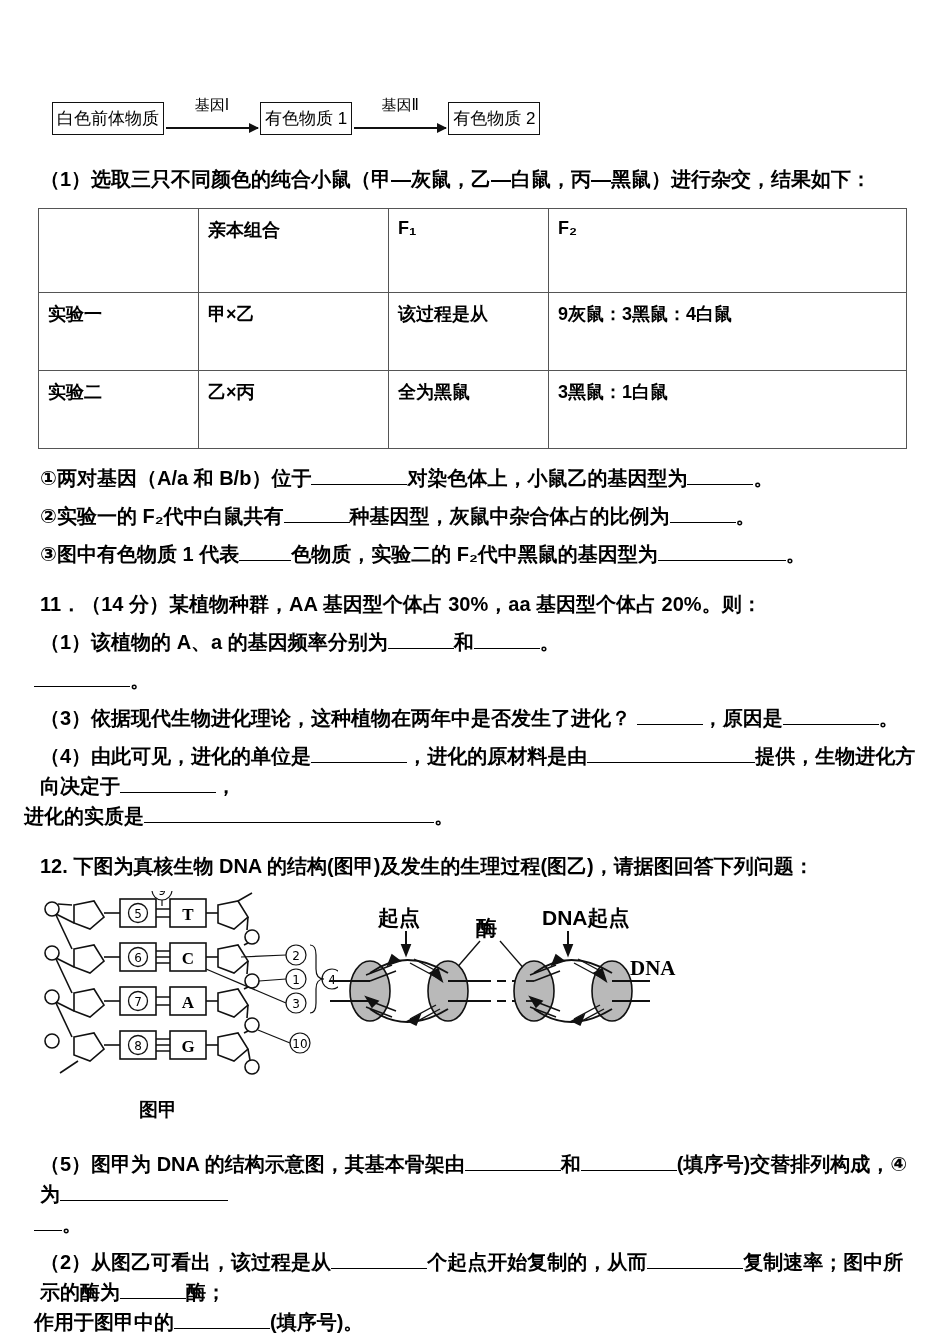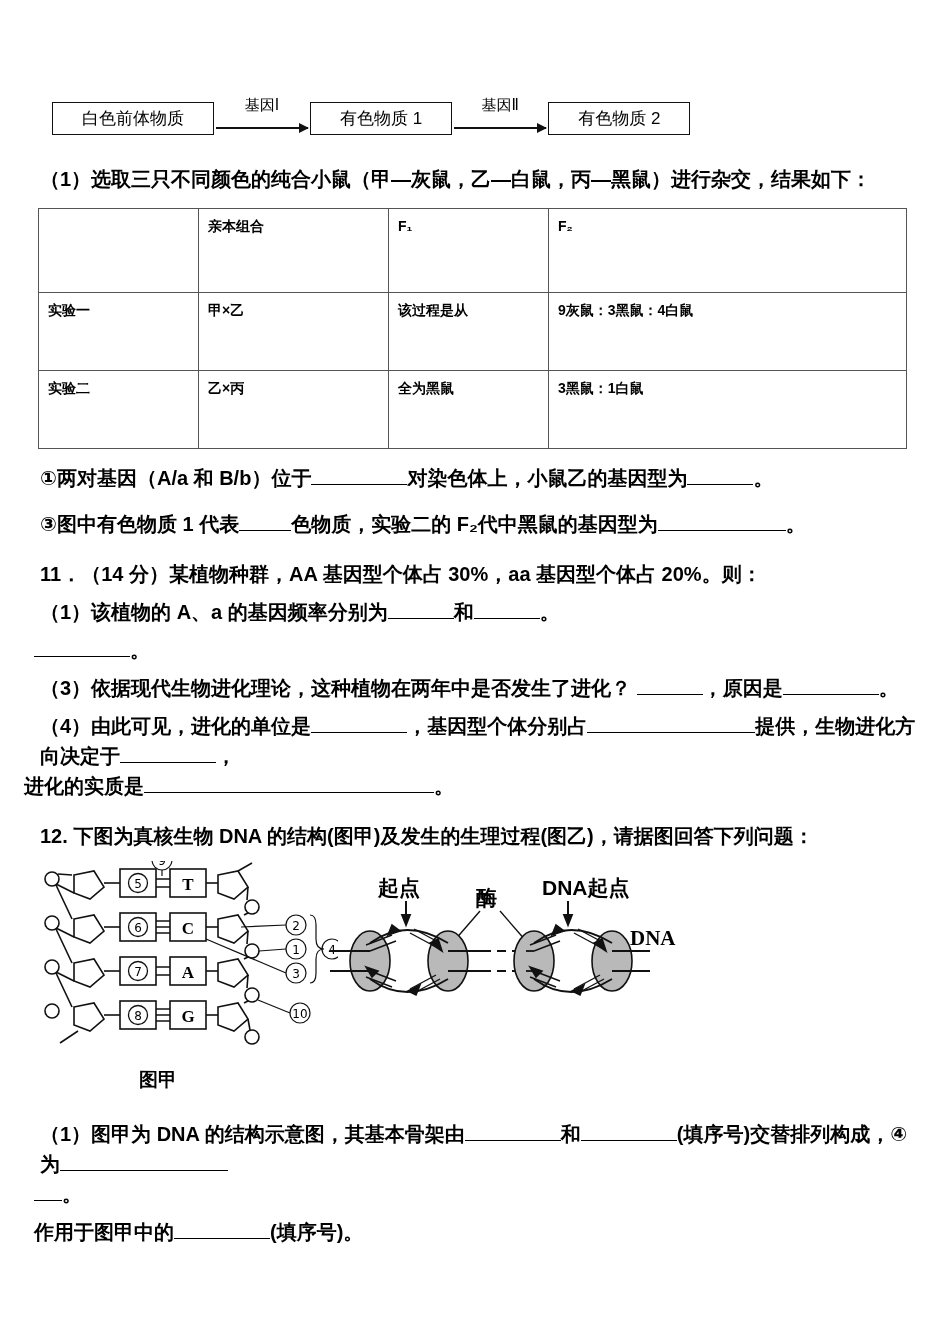--- a/index.html
+++ b/index.html
@@ -21,21 +21,21 @@
   }
 
   
   .pathway {
     display: flex;
     align-items: center;
     margin: 98px 0 0 52px;
   }
   .path-box {
     border: 1.6px solid #111;
-    padding: 7px 29px;
+    padding: 7px 4px;
     font-size: 17px;
     line-height: 1;
     white-space: nowrap;
     background: #fff;
     font-family: "Liberation Sans", "DejaVu Sans", sans-serif;
   }
   .arrow-group {
     position: relative;
     width: 96px;
     height: 40px;
@@ -93,21 +93,21 @@
   
   table.cross-table {
     border-collapse: collapse;
     margin: 14px 0 0 38px;
     width: 868px;
     table-layout: fixed;
   }
   table.cross-table td {
     border: 1.2px solid #555;
     padding: 9px 9px;
-    font-size: 14px;
+    font-size: 18px;
     font-weight: bold;
     vertical-align: top;
     font-family: "Liberation Sans", "DejaVu Sans", sans-serif;
   }
   table.cross-table tr.hdr td { height: 84px; }
   table.cross-table tr.body-row td { height: 78px; }
   .col-a { width: 160px; }
   .col-b { width: 190px; }
   .col-c { width: 160px; }
   .col-d { width: 358px; }
@@ -184,20 +184,23 @@
     </table>
 
   <div class="spacer-14"></div>
 
   <div class="q-line">
     <span>①两对基因（A/a 和 B/b）位于</span><span class="blank-l"></span><span>对染色体上，小鼠乙的基因型为</span><span class="blank-m"></span><span>。</span>
   </div>
 
   <div class="spacer-8"></div>
 
+  <div class="q-line">
+    <span>②实验一的 F₂代中白鼠共有</span><span class="blank-m"></span><span>种基因型，灰鼠中杂合体占的比例为</span><span class="blank-m"></span><span>。</span>
+  </div>
 
   <div class="spacer-8"></div>
 
   <div class="q-line">
     <span>③图中有色物质 1 代表</span><span class="blank-s"></span><span>色物质，实验二的 F₂代中黑鼠的基因型为</span><span class="blank-xl"></span><span>。</span>
   </div>
 
   <div class="spacer-20"></div>
 
   <div class="q-line">
@@ -218,21 +221,21 @@
 
   <div class="spacer-8"></div>
 
   <div class="q-line">
     <span>（3）依据现代生物进化理论，这种植物在两年中是否发生了进化？</span> <span class="blank-m"></span><span>，原因是</span><span class="blank-l"></span><span>。</span>
   </div>
 
   <div class="spacer-8"></div>
 
   <div class="q-line">
-    <span>（4）由此可见，进化的单位是</span><span class="blank-l"></span><span>，基因型个体分别占</span><span class="blank-xxl"></span><span>提供，生物进化方向决定于</span><span class="blank-l"></span><span>，</span>
+    <span>（4）由此可见，进化的单位是</span><span class="blank-l"></span><span>，进化的原材料是由</span><span class="blank-xxl"></span><span>提供，生物进化方向决定于</span><span class="blank-l"></span><span>，</span>
   </div>
   <div class="q-line" style="margin-left:24px;">
     <span>进化的实质是</span><span class="blank-huge"></span><span>。</span>
   </div>
 
   <div class="spacer-20"></div>
 
   <div class="q-line">
     <span>12.</span>
     <span>下图为真核生物 DNA 的结构(图甲)及发生的生理过程(图乙)，请据图回答下列问题：</span>
@@ -448,25 +451,28 @@
             <polygon points="276,88 264,80 272,76"></polygon>
             <polygon points="200,104 212,108 206,114"></polygon>
             <polygon points="242,128 254,122 250,132"></polygon>
           </g>
         </g>
       </svg>
     </div>
   </div>
 
   <div class="q-line">
-    <span>（1）图甲为 DNA 的结构示意图，其基本骨架由</span><span class="blank-l"></span><span>和</span><span class="blank-l"></span><span>(填序号)交替排列构成，④为</span><span class="blank-xxl"></span>
+    <span>（5）图甲为 DNA 的结构示意图，其基本骨架由</span><span class="blank-l"></span><span>和</span><span class="blank-l"></span><span>(填序号)交替排列构成，④为</span><span class="blank-xxl"></span>
   </div>
   <div class="q-line" style="margin-left:34px;">
     <span class="blank-tiny"></span><span>。</span>
   </div>
 
   <div class="spacer-8"></div>
 
+  <div class="q-line">
+    <span>（2）从图乙可看出，该过程是从</span><span class="blank-l"></span><span>个起点开始复制的，从而</span><span class="blank-l"></span><span>复制速率；图中所示的酶为</span><span class="blank-m"></span><span>酶；</span>
+  </div>
   <div class="q-line" style="margin-left:34px;">
     <span>作用于图甲中的</span><span class="blank-l"></span><span>(填序号)。</span>
   </div>
 
 </div>
 
 </body></html>

